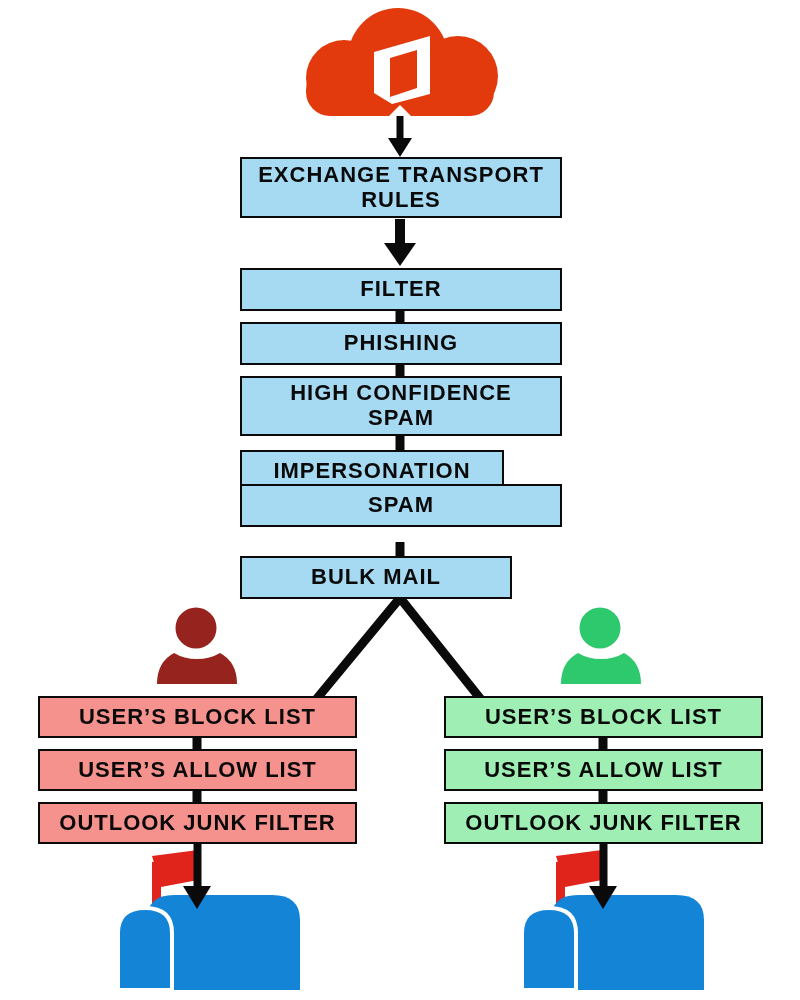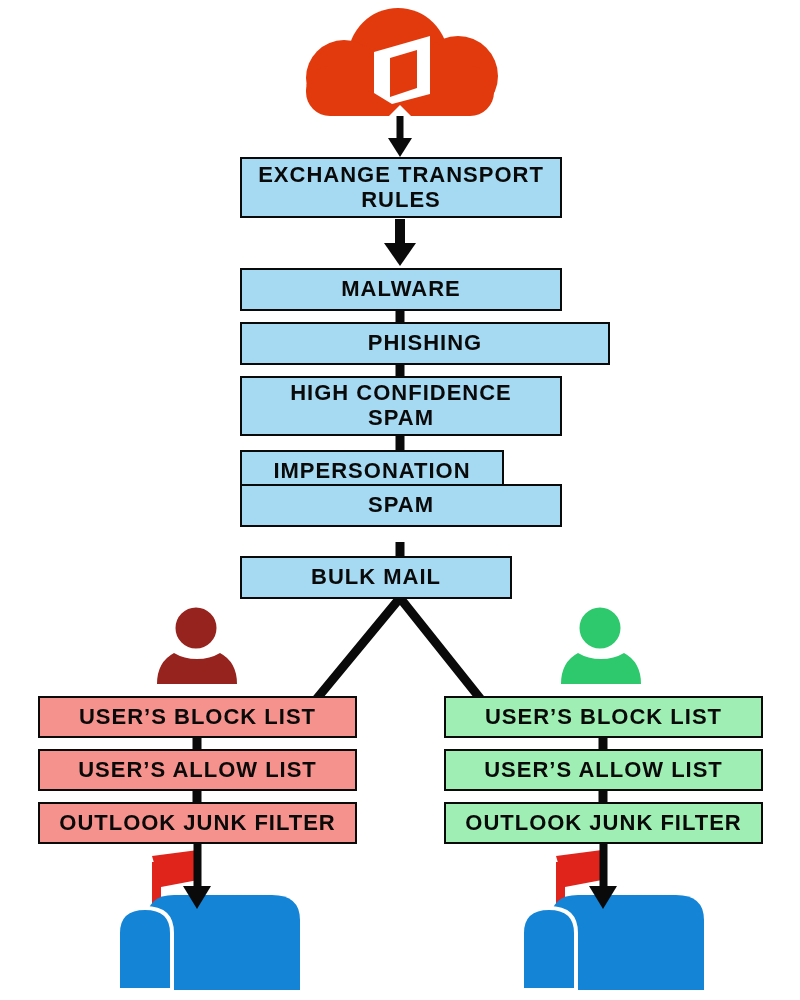--- a/index.html
+++ b/index.html
@@ -94,23 +94,23 @@
     <polygon points="90,113 114,113 102,101" fill="#ffffff"></polygon>
     <path d="M76,48 L132,32 L132,90 L94,100 L76,89 Z" fill="#ffffff"></path>
     <path d="M92,54 L119,46 L119,84 L92,93 Z" fill="#e23a0d"></path>
   </svg>
 
   <div class="fbox blue" style="left:240px; top:157px; width:322px; height:61px;">
     <span class="wrap-mid">EXCHANGE TRANSPORT RULES</span>
   </div>
 
   <div class="fbox blue" style="left:240px; top:268px; width:322px; height:43px;">
-    <span>MALWARE</span>
+    <span>FILTER</span>
   </div>
-  <div class="fbox blue" style="left:240px; top:322px; width:370px; height:43px;">
+  <div class="fbox blue" style="left:240px; top:322px; width:322px; height:43px;">
     <span>PHISHING</span>
   </div>
   <div class="fbox blue" style="left:240px; top:376px; width:322px; height:60px;">
     <span class="wrap-narrow">HIGH CONFIDENCE SPAM</span>
   </div>
   <div class="fbox blue" style="left:240px; top:450px; width:264px; height:42px;">
     <span>IMPERSONATION</span>
   </div>
   <div class="fbox blue" style="left:240px; top:484px; width:322px; height:43px;">
     <span>SPAM</span>

